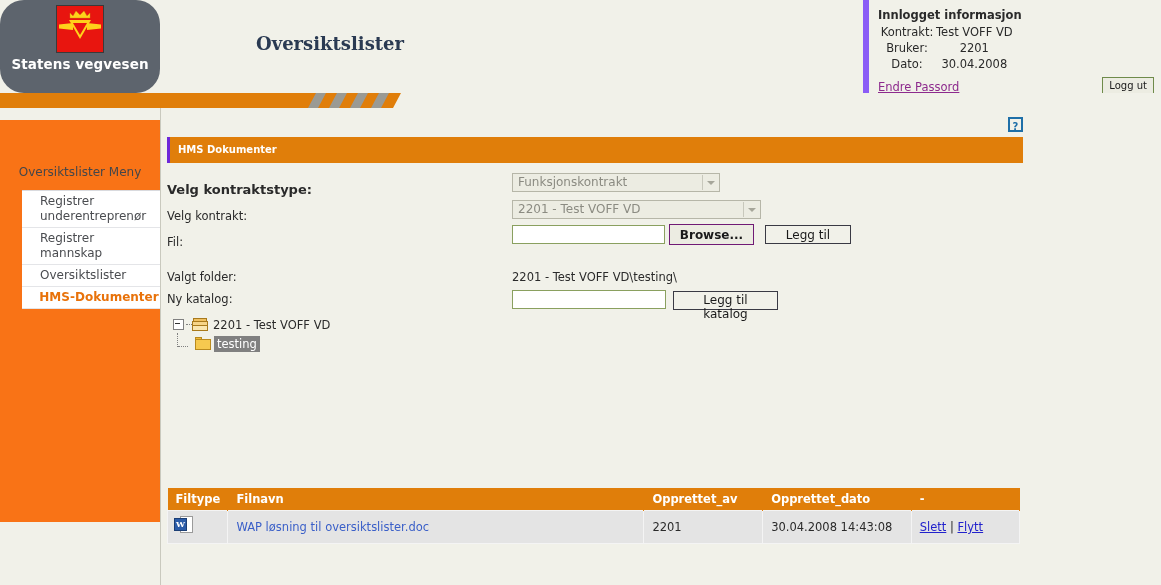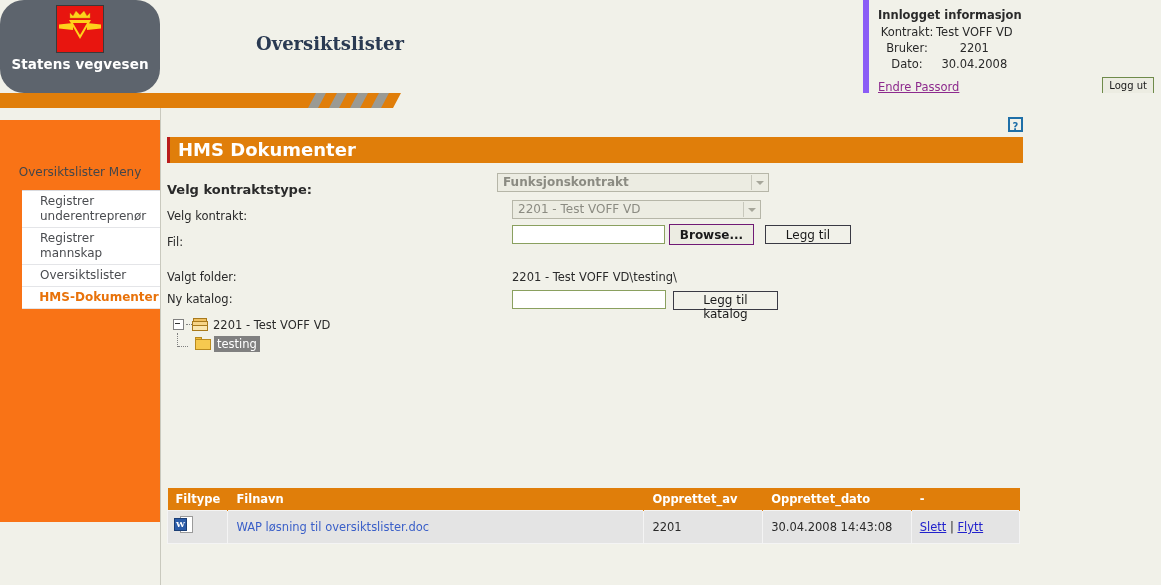--- a/index.html
+++ b/index.html
@@ -241,25 +241,25 @@
   }
   #section-header {
     position: absolute;
     left: 6px;
     top: 29px;
     width: 856px;
     height: 26px;
     background: #e07e0a;
     color: #ffffff;
     font-weight: bold;
-    font-size: 18px;
+    font-size: 10px;
     line-height: 26px;
     padding-left: 8px;
     box-sizing: border-box;
-    border-left: 3px solid #b91c1c;
+    border-left: 3px solid #6d28d9;
   }
 
   
   .form-row { position: absolute; left: 6px; }
   .lbl-strong { font-weight: bold; font-size: 13px; color: #2a2a2a; }
   .lbl-norm { font-size: 11.5px; color: #2a2a2a; }
 
   .sel-box {
     position: absolute;
     height: 19px;
@@ -518,21 +518,21 @@
   </div>
 </div>
 
 <div id="main">
 
   <div id="help-icon">?</div>
 
   <div id="section-header">HMS Dokumenter</div>
 
   <div class="form-row lbl-strong" style="top:74px;">Velg kontraktstype:</div>
-  <div class="sel-box" style="left:336px; top:65px; width:272px;font-weight:bold;">
+  <div class="sel-box" style="left:351px; top:65px; width:208px;">
     <span>Funksjonskontrakt</span>
     <span class="sel-arrow"></span>
   </div>
 
   <div class="form-row lbl-norm" style="top:101px;">Velg kontrakt:</div>
   <div class="sel-box" style="left:351px; top:92px; width:249px;">
     <span>2201 - Test VOFF VD</span>
     <span class="sel-arrow"></span>
   </div>
 

